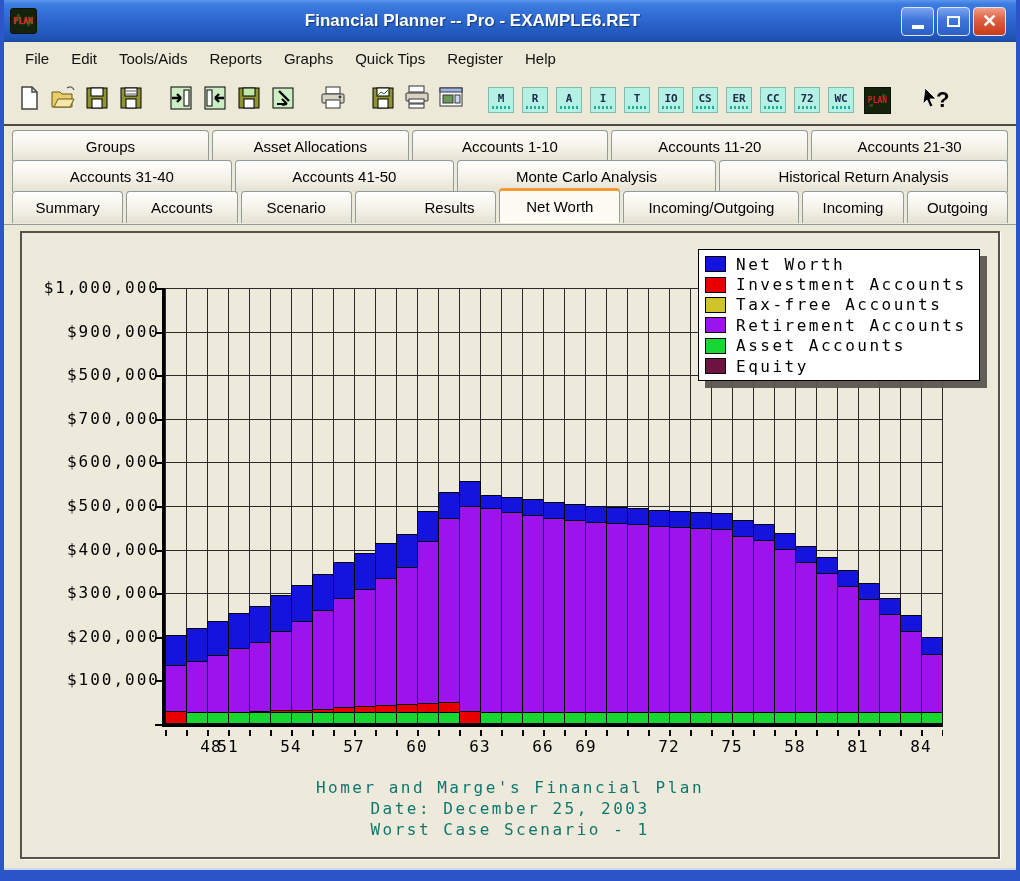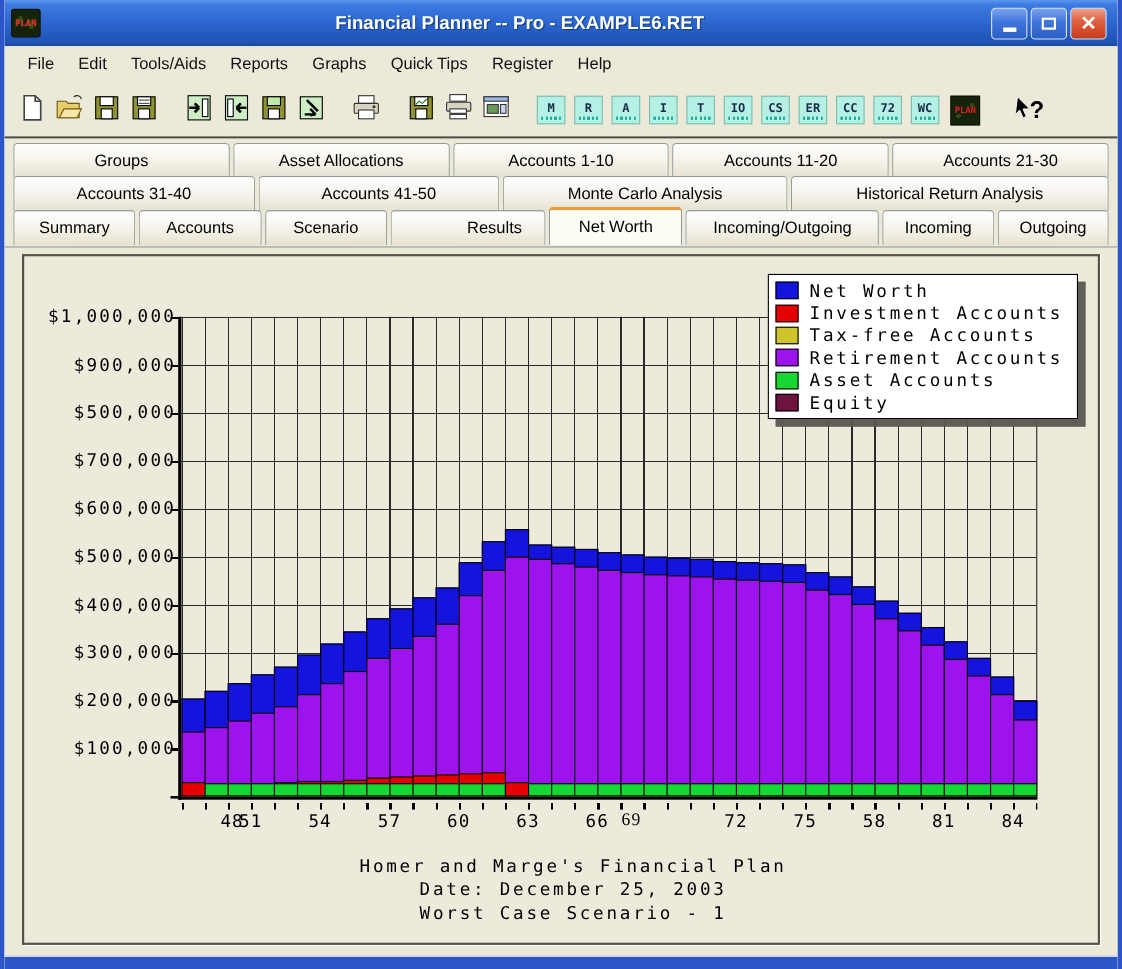--- a/index.html
+++ b/index.html
@@ -73,21 +73,21 @@
                            repeating-linear-gradient(to bottom,#2a2a2a 0 1px,transparent 1px 43.6px); }
   .yticks { position:absolute; left:133px; top:55px; width:7px; height:438px;
             background:repeating-linear-gradient(to bottom,#000 0 2px,transparent 2px 43.6px); }
   .xticks { position:absolute; left:143px; top:497px; width:778px; height:6px;
             background:repeating-linear-gradient(to right,#000 0 2px,transparent 2px 21px); }
   .bars { position:absolute; left:0; bottom:0; width:777px; height:436px; }
   .bar { position:absolute; bottom:0; width:22px; display:flex; flex-direction:column-reverse; }
   .seg { width:100%; border:1px solid #000; }
   .seg + .seg { margin-bottom:-1px; }
   .xlabel { position:absolute; width:30px; text-align:center; font-size:16px; letter-spacing:1px; color:#000; top:504px; }
-  .caption { position:absolute; left:11px; width:100%; text-align:center; font-size:16px; letter-spacing:2.5px; color:#000000; }
+  .caption { position:absolute; left:0; width:100%; text-align:center; font-size:16px; letter-spacing:2.5px; color:#0f766e; }
 
   .legend { position:absolute; left:676px; top:16px; background:#fff; border:1px solid #000; padding:4px 12px 4px 6px;
             box-shadow:7px 7px 0 rgba(88,86,78,0.95); z-index:5; }
   .legend-row { display:flex; align-items:center; height:20.4px; }
   .legend-swatch { width:21px; height:16px; border:1px solid #000; margin-right:10px; flex:0 0 21px; }
   .legend-label { font:16px "DejaVu Sans Mono",monospace; letter-spacing:2.5px; color:#000; white-space:nowrap; }
 
   
   .bottombar { flex:0 0 13px; background:linear-gradient(180deg,#cdd9f6 0 2px,#2b55c9 2px 100%); }
 </style>
@@ -571,21 +571,21 @@
         <div class="ylabel" style="top: 350.2px;">$300,000</div>
         <div class="ylabel" style="top: 393.8px;">$200,000</div>
         <div class="ylabel" style="top: 437.4px;">$100,000</div>
         <div class="xlabel" style="left: 128px; margin-left: 46px;">48</div>
         <div class="xlabel" style="left: 191px;">51</div>
         <div class="xlabel" style="left: 254px;">54</div>
         <div class="xlabel" style="left: 317px;">57</div>
         <div class="xlabel" style="left: 380px;">60</div>
         <div class="xlabel" style="left: 443px;">63</div>
         <div class="xlabel" style="left: 506px;">66</div>
-        <div class="xlabel" style="left: 537px; font-family: Liberation Serif, serif;">69</div>
+        <div class="xlabel" style="left: 549px;">69</div>
         <div class="xlabel" style="left: 632px;">72</div>
         <div class="xlabel" style="left: 695px;">75</div>
         <div class="xlabel" style="left: 758px;">58</div>
         <div class="xlabel" style="left: 821px;">81</div>
         <div class="xlabel" style="left: 884px;">84</div>
       </div>
   </div>
 
   <div class="bottombar"></div>
 </div>

